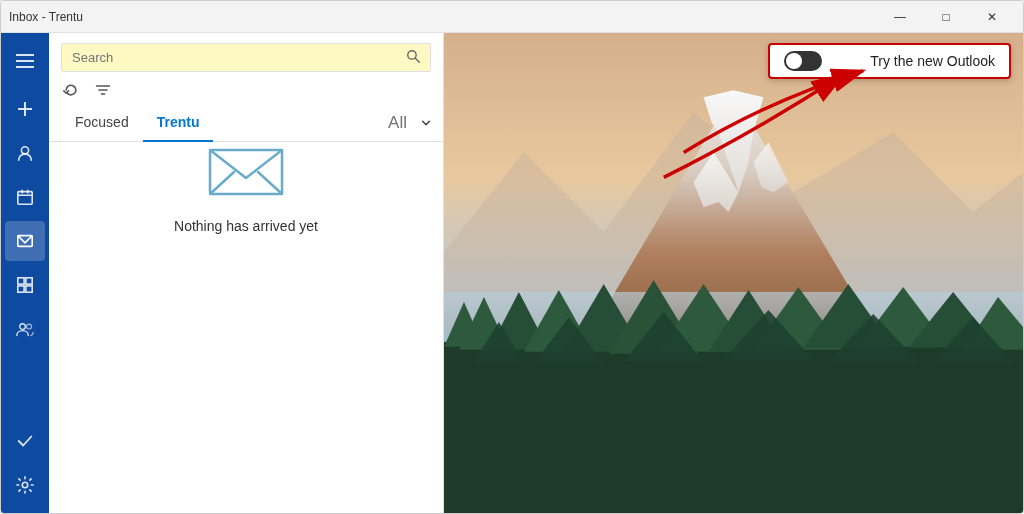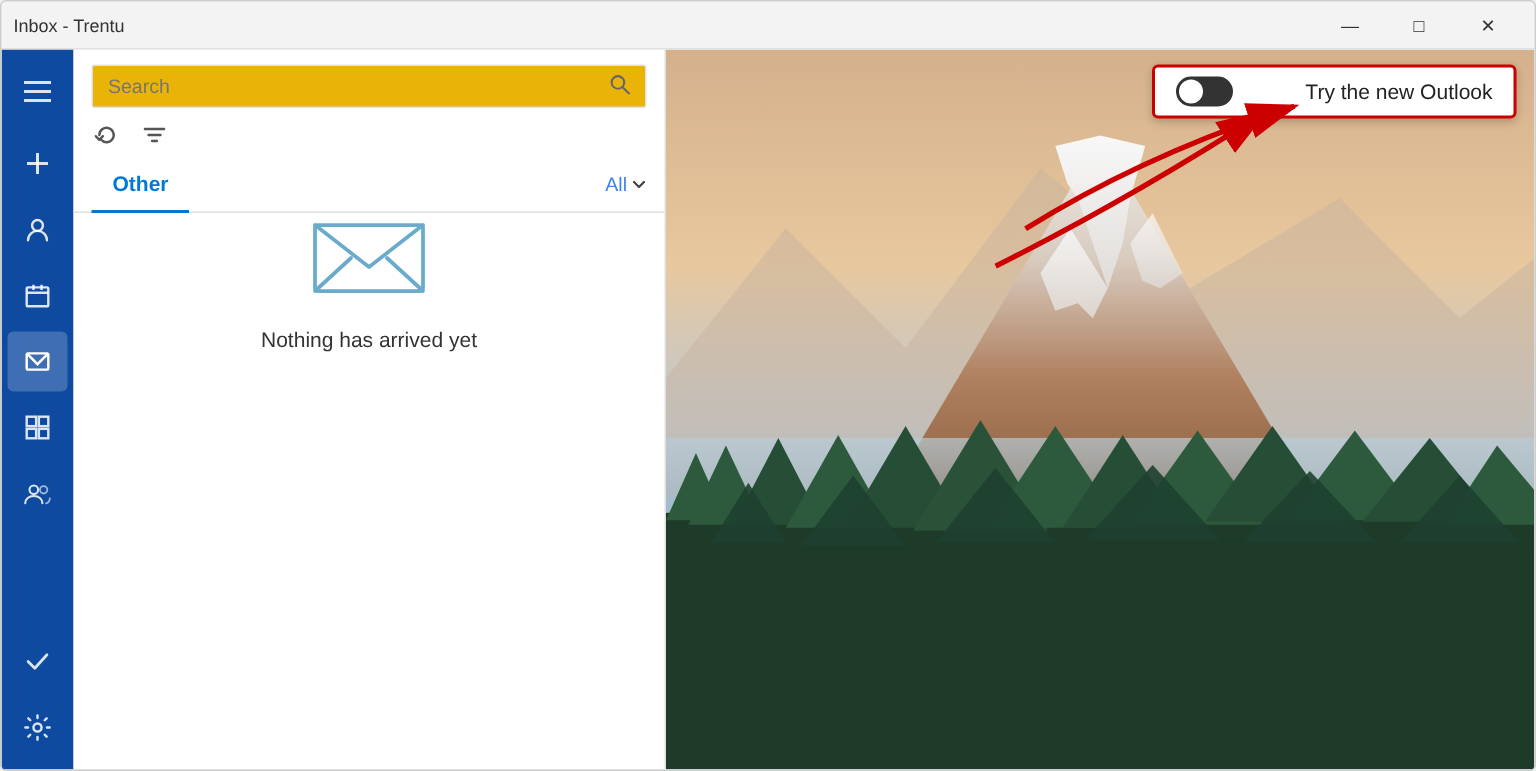--- a/index.html
+++ b/index.html
@@ -117,21 +117,21 @@
       flex-shrink: 0;
     }
 
     
     .mail-header {
       padding: 10px 12px 0;
     }
     .search-bar {
       display: flex;
       align-items: center;
-      background: #eab308;
+      background: #fef9c3;
       border: 1px solid #e0e0e0;
       border-radius: 2px;
       padding: 5px 10px;
       margin-bottom: 8px;
     }
     .search-input {
       border: none;
       background: transparent;
       outline: none;
       font-size: 13px;
@@ -175,25 +175,25 @@
       border-bottom: 2px solid transparent;
       margin-bottom: -1px;
     }
     .tab.active {
       color: #0078d4;
       border-bottom: 2px solid #0078d4;
       font-weight: 600;
     }
     .tab-spacer { flex: 1; }
     .all-filter {
-      font-size: 13px;
-      color: #3b82f6;
-      display: flex;
-      align-items: center;
-      gap: 3px;
+      font-size: 17px;
+      color: #737373;
+      display: flex;
+      align-items: center;
+      gap: 14px;
       cursor: pointer;
       padding: 6px 0;
     }
 
     
     .empty-state {
       flex: 1;
       display: flex;
       flex-direction: column;
       align-items: center;
@@ -377,22 +377,25 @@
             <svg width="16" height="16" viewBox="0 0 20 20" fill="none">
               <line x1="2" y1="5" x2="18" y2="5" stroke="#555" stroke-width="2" stroke-linecap="round"></line>
               <line x1="5" y1="10" x2="15" y2="10" stroke="#555" stroke-width="2" stroke-linecap="round"></line>
               <line x1="8" y1="15" x2="12" y2="15" stroke="#555" stroke-width="2" stroke-linecap="round"></line>
             </svg>
           </button>
         </div>
       </div>
 
       <div class="tabs-row">
+        <div class="tab">
+          <span>Focused</span>
+        </div>
         <div class="tab active">
-          <span>Other</span>
+          <span>Trentu</span>
         </div>
         <div class="tab-spacer"></div>
         <div class="all-filter">
           <span>All</span>
           <svg width="10" height="10" viewBox="0 0 12 12" fill="none">
             <polyline points="2,4 6,8 10,4" stroke="#444" stroke-width="1.8" stroke-linecap="round" stroke-linejoin="round"></polyline>
           </svg>
         </div>
       </div>
 

